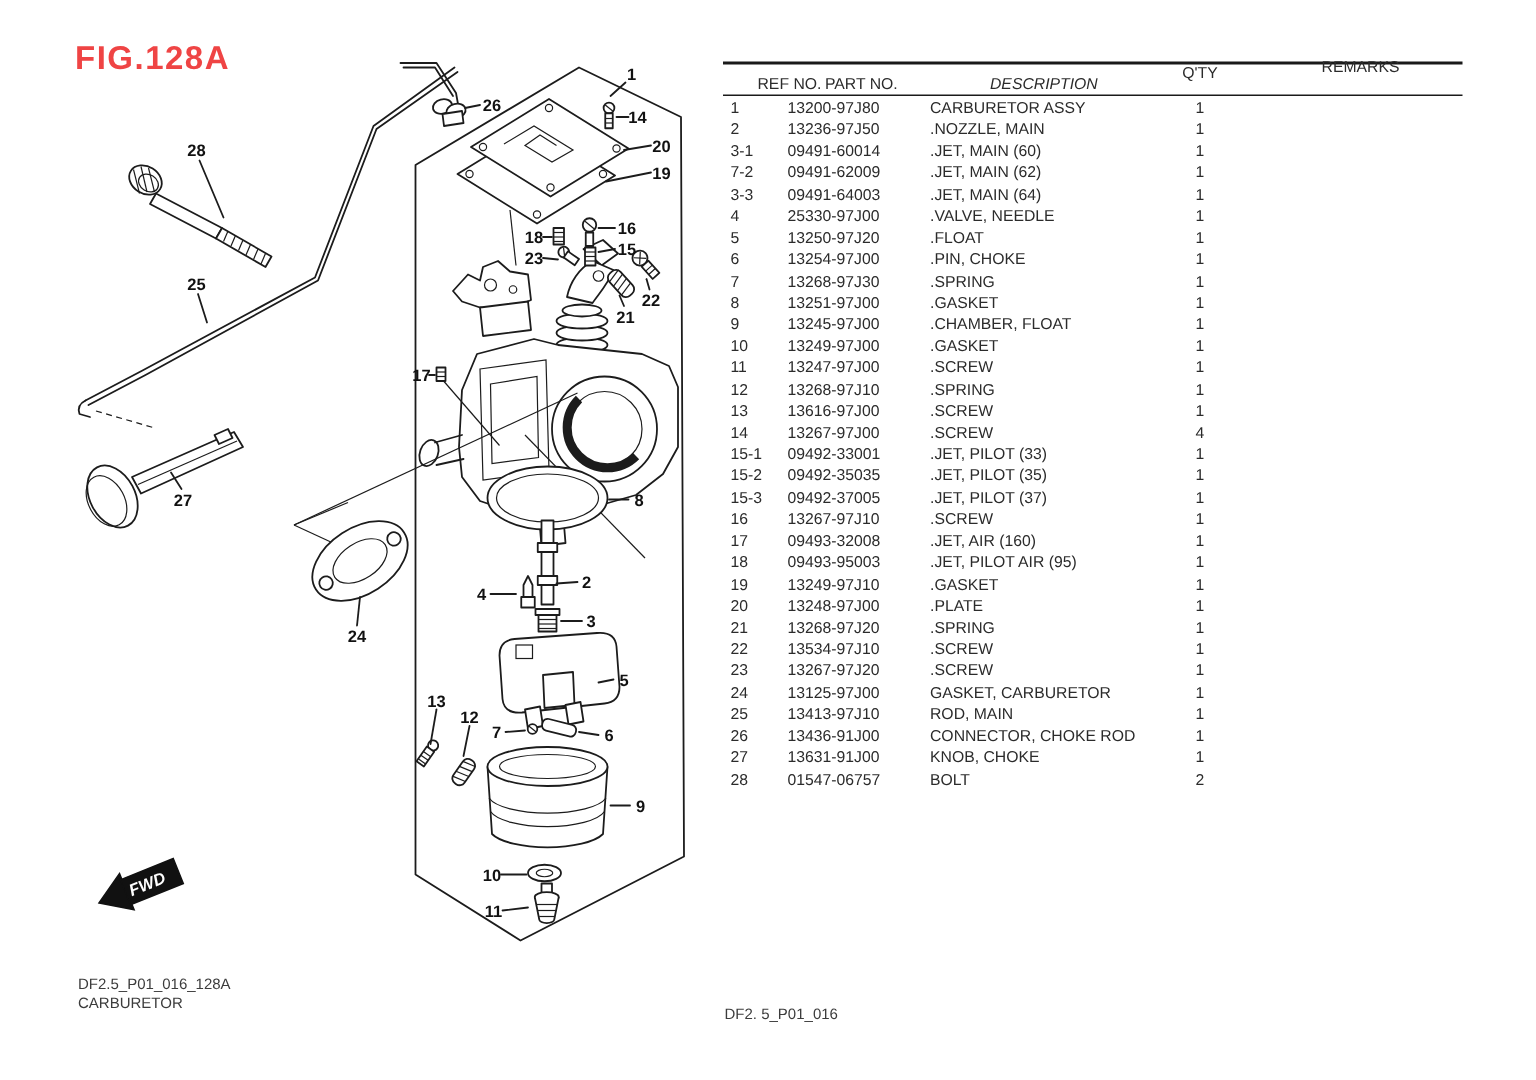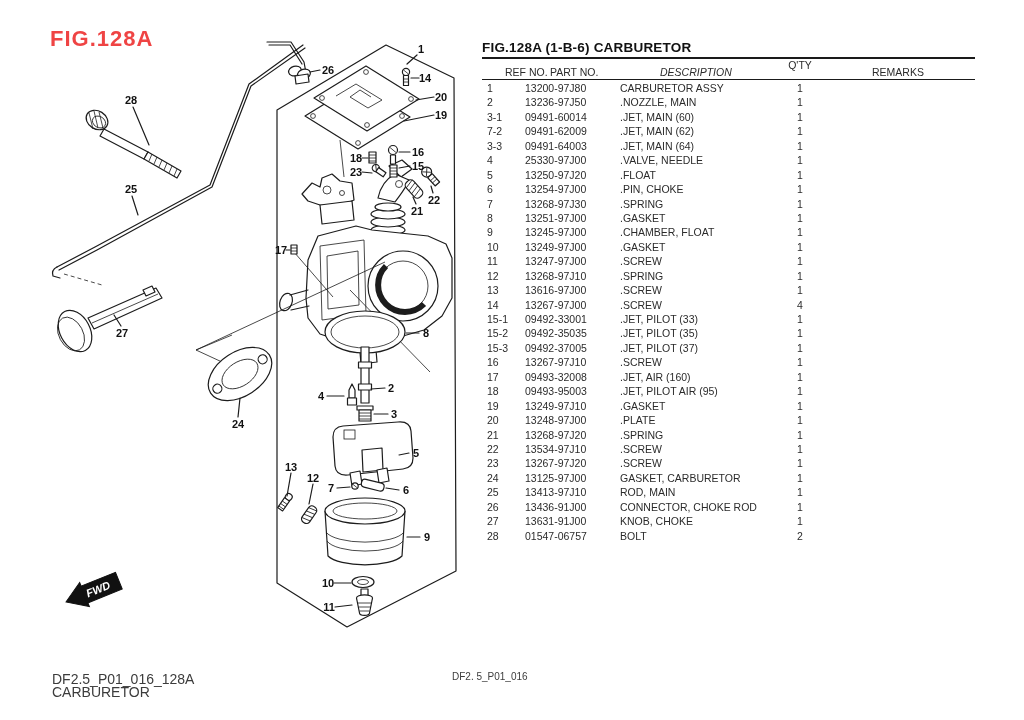--- a/index.html
+++ b/index.html
@@ -15,32 +15,32 @@
   #parts-table{position:absolute;left:482px;top:40px;width:493px;}
   #pt-title{font-size:13.5px;font-weight:bold;color:#111;line-height:16px;letter-spacing:0.2px;}
   .rule-thick{border-top:2px solid #1a1a1a;margin-top:1px;}
   .rule-thin{border-top:1px solid #1a1a1a;}
   #pt-header{position:relative;height:20px;font-size:10.5px;color:#2b2b2b;}
   #pt-header .h{position:absolute;white-space:nowrap;}
   #h-ref{left:3px;bottom:1px;margin-left:20px;}
   #h-part{left:68px;bottom:1px;}
   #h-desc{left:178px;bottom:1px;font-style:italic;}
   #h-qty{left:288px;top:0;width:60px;text-align:center;}
-  #h-remarks{left:390px;bottom:1px;width:70px;}
+  #h-remarks{left:390px;bottom:12px;width:70px;text-align:center;}
   #pt-rows{margin-top:1px;}
   .prow{
     display:grid;grid-template-columns:43px 95px 150px 60px 1fr;
     height:14.45px;line-height:14.45px;font-size:10.5px;color:#2b2b2b;
     white-space:nowrap;
   }
   .prow .c-ref{padding-left:5px;}
   .prow .c-qty{text-align:center;}
   
-  #footer-left{position:absolute;left:52px;top:650px;font-size:14px;color:#3c3c3c;line-height:13px;margin-top:23px;}
-  #footer-center{position:absolute;left:452px;top:671px;font-size:10px;color:#3c3c3c;}
+  #footer-left{position:absolute;left:52px;top:650px;font-size:10px;color:#3c3c3c;line-height:13px;}
+  #footer-center{position:absolute;left:483px;top:671px;font-size:10px;color:#3c3c3c;}
   
   #diagram{position:absolute;left:0;top:0;}
   .ln{fill:none;stroke:#1c1c1c;stroke-width:1.2;stroke-linejoin:round;stroke-linecap:round;}
   .wf{fill:#ffffff;stroke:#1c1c1c;stroke-width:1.2;stroke-linejoin:round;}
   .thin{fill:none;stroke:#1c1c1c;stroke-width:0.8;}
   .callout{font-size:11px;font-weight:bold;fill:#111;}
 </style>
 </head>
 <body>
 
@@ -343,21 +343,20 @@
       <line x1="335" y1="607" x2="352" y2="605" class="ln"></line>
       <text x="329" y="611" text-anchor="middle" class="callout" font-family="Liberation Sans, sans-serif">11</text>
       <line x1="238" y1="417" x2="240" y2="398" class="ln"></line>
       <text x="238" y="428" text-anchor="middle" class="callout" font-family="Liberation Sans, sans-serif">24</text>
       <line x1="121" y1="326" x2="114" y2="315" class="ln"></line>
       <text x="122" y="337" text-anchor="middle" class="callout" font-family="Liberation Sans, sans-serif">27</text>
     </g>
 </svg>
 
 <div id="parts-table">
-  <div id="pt-title">FIG.128A (1-B-6) CARBURETOR</div>
   <div class="rule-thick"></div>
   <div id="pt-header">
     <span class="h" id="h-qty">Q'TY</span>
     <span class="h" id="h-ref">REF NO.</span>
     <span class="h" id="h-part">PART NO.</span>
     <span class="h" id="h-desc">DESCRIPTION</span>
     <span class="h" id="h-remarks">REMARKS</span>
   </div>
   <div class="rule-thin"></div>
   <div id="pt-rows">

